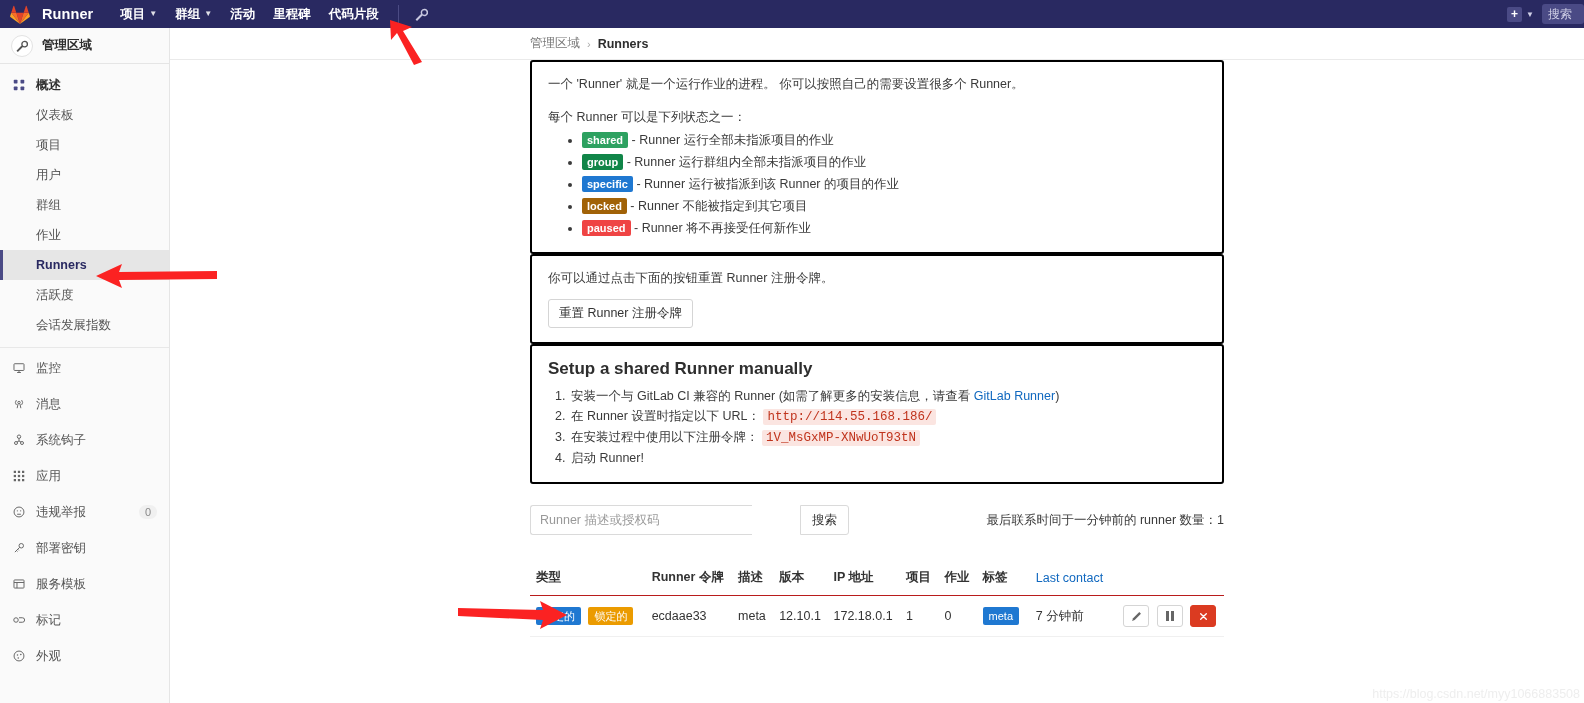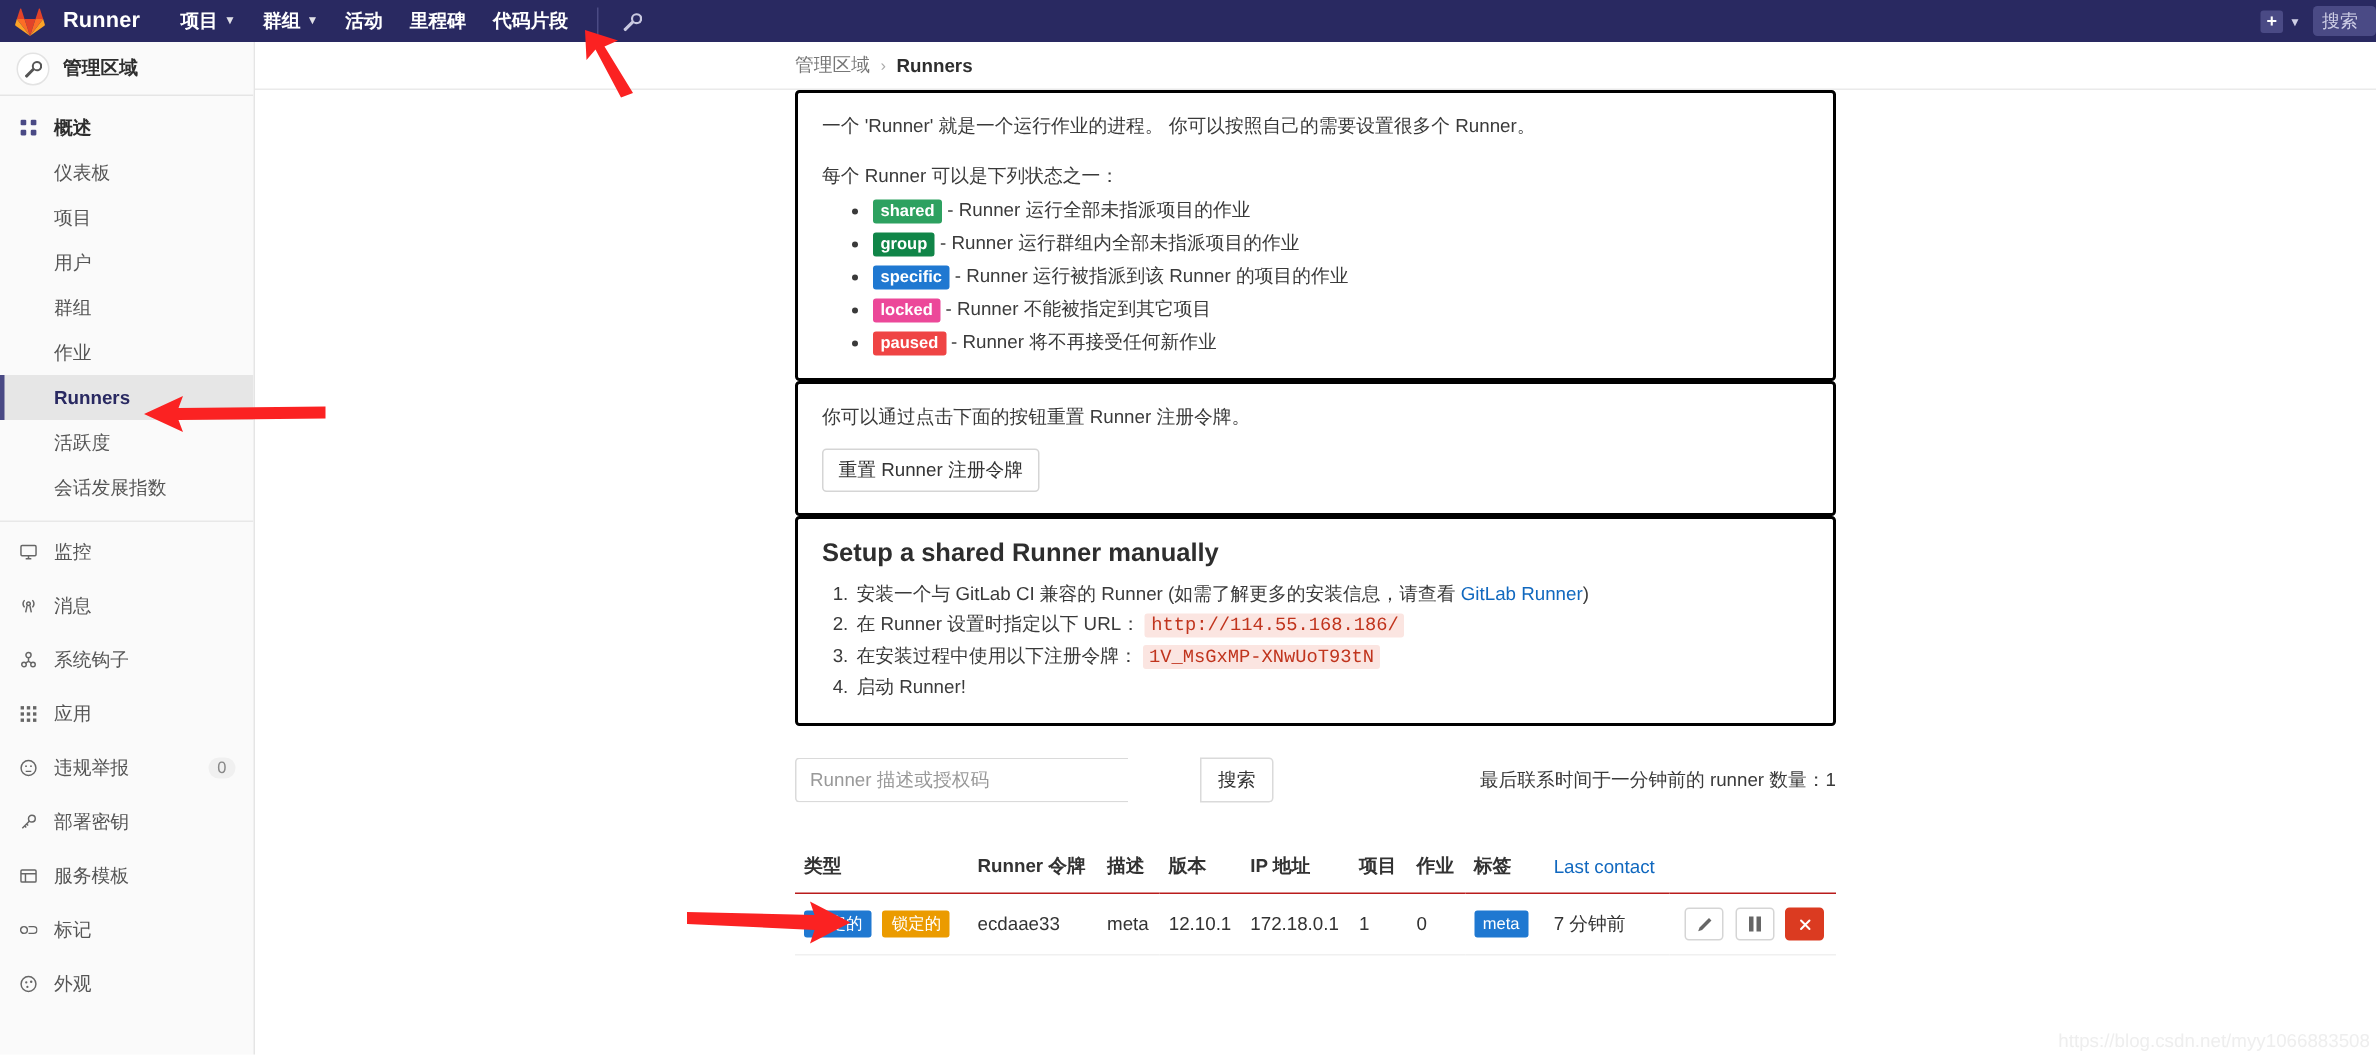--- a/index.html
+++ b/index.html
@@ -478,21 +478,21 @@
         </li>
         <li>
           <span class="tag" style="background:#108548">group</span>
           <span>- Runner 运行群组内全部未指派项目的作业</span>
         </li>
         <li>
           <span class="tag" style="background:#1f78d1">specific</span>
           <span>- Runner 运行被指派到该 Runner 的项目的作业</span>
         </li>
         <li>
-          <span class="tag" style="background:#ec4899">locked</span>
+          <span class="tag" style="background:#a16207">locked</span>
           <span>- Runner 不能被指定到其它项目</span>
         </li>
         <li>
           <span class="tag" style="background:#ef4444">paused</span>
           <span>- Runner 将不再接受任何新作业</span>
         </li>
       </ul>
     </div>
 
     <div class="panel">

